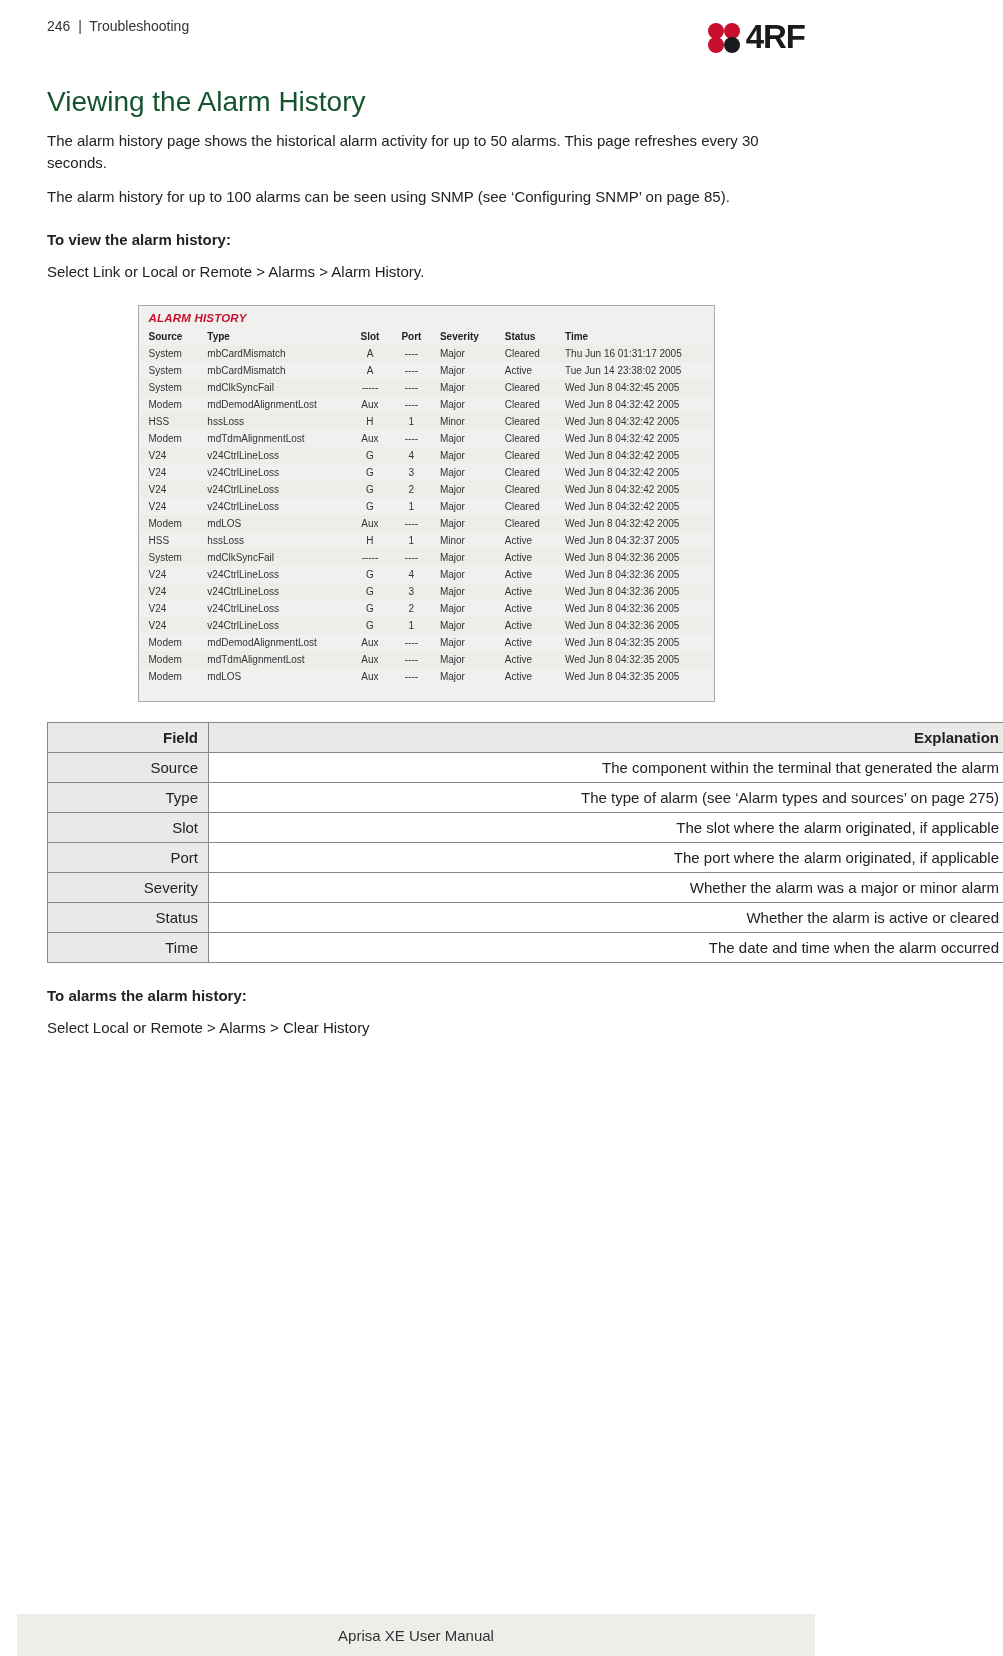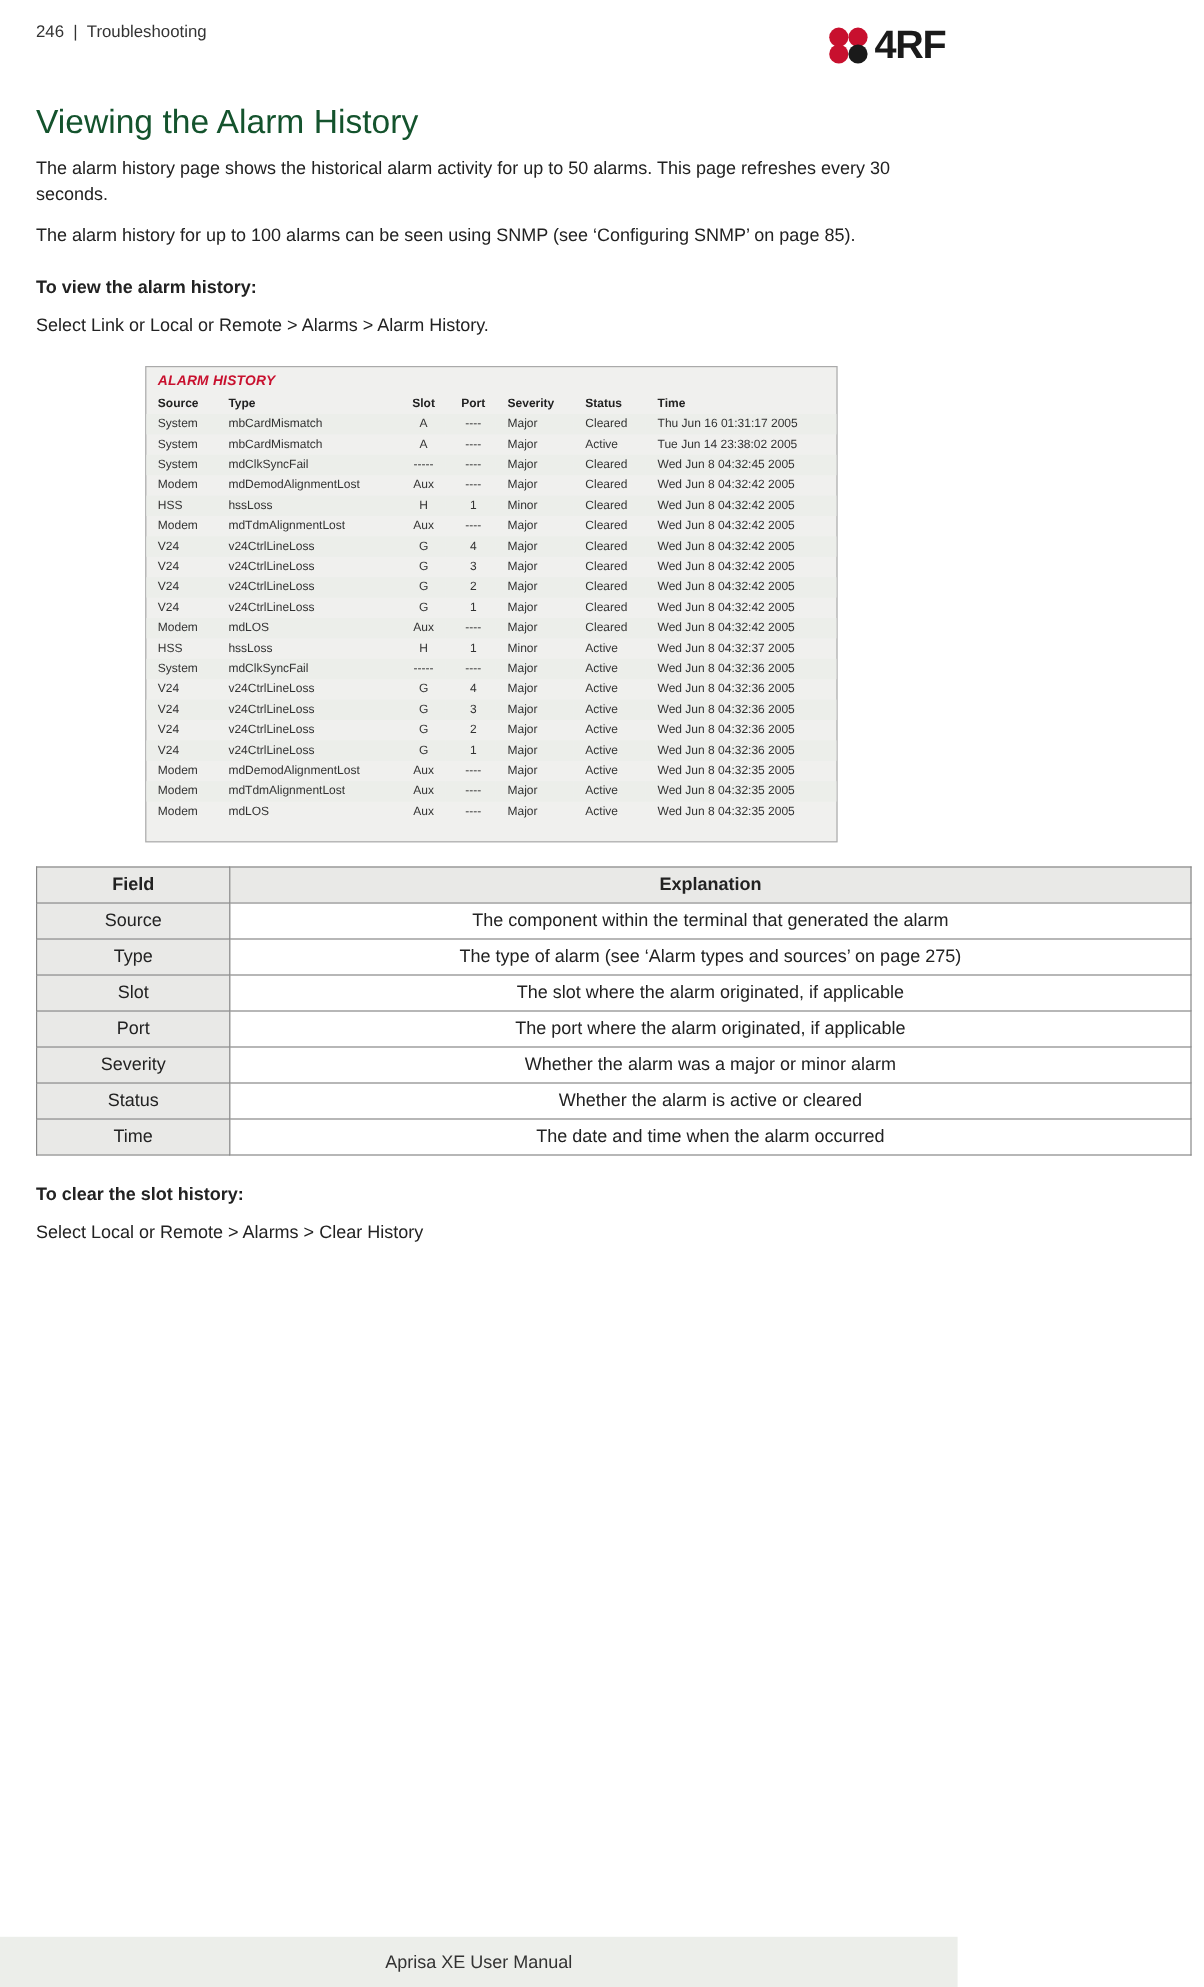--- a/index.html
+++ b/index.html
@@ -9,20 +9,21 @@
     color: #222;
     width: 1003px;
     background: #fff;
   }
   .page {
     width: 798px;
     height: 1656px;
     position: relative;
     box-sizing: border-box;
     padding: 18px 10px 0 30px;
+    margin-left: 17px;
   }
   .header {
     display: flex;
     justify-content: space-between;
     align-items: flex-start;
   }
   .header-left {
     font-size: 14px;
     color: #333;
   }
@@ -97,21 +98,21 @@
   
   .field-table {
     width: 963px;
     border-collapse: collapse;
     font-size: 15px;
     margin-top: 4px;
   }
   .field-table th, .field-table td {
     border: 1px solid #888;
     padding: 6px 10px;
-    text-align: center;
+    text-align: right;
     vertical-align: middle;
   }
   .field-table th {
     background: #e9e9e7;
     font-weight: 700;
   }
   .field-table td.f-name {
     background: #e9e9e7;
     width: 140px;
   }
@@ -393,19 +394,19 @@
           <td class="f-name">Status</td>
           <td class="f-exp">Whether the alarm is active or cleared</td>
         </tr>
         <tr>
           <td class="f-name">Time</td>
           <td class="f-exp">The date and time when the alarm occurred</td>
         </tr>
       </tbody>
   </table>
 
-  <p class="body-text bold">To clear the slot history:</p>
+  <p class="body-text bold">To alarms the alarm history:</p>
   <p class="body-text">Select Local or Remote &gt; Alarms &gt; Clear History</p>
 
   <div class="footer">
     <span>Aprisa XE User Manual</span>
   </div>
 </div>
 
 </body></html>

